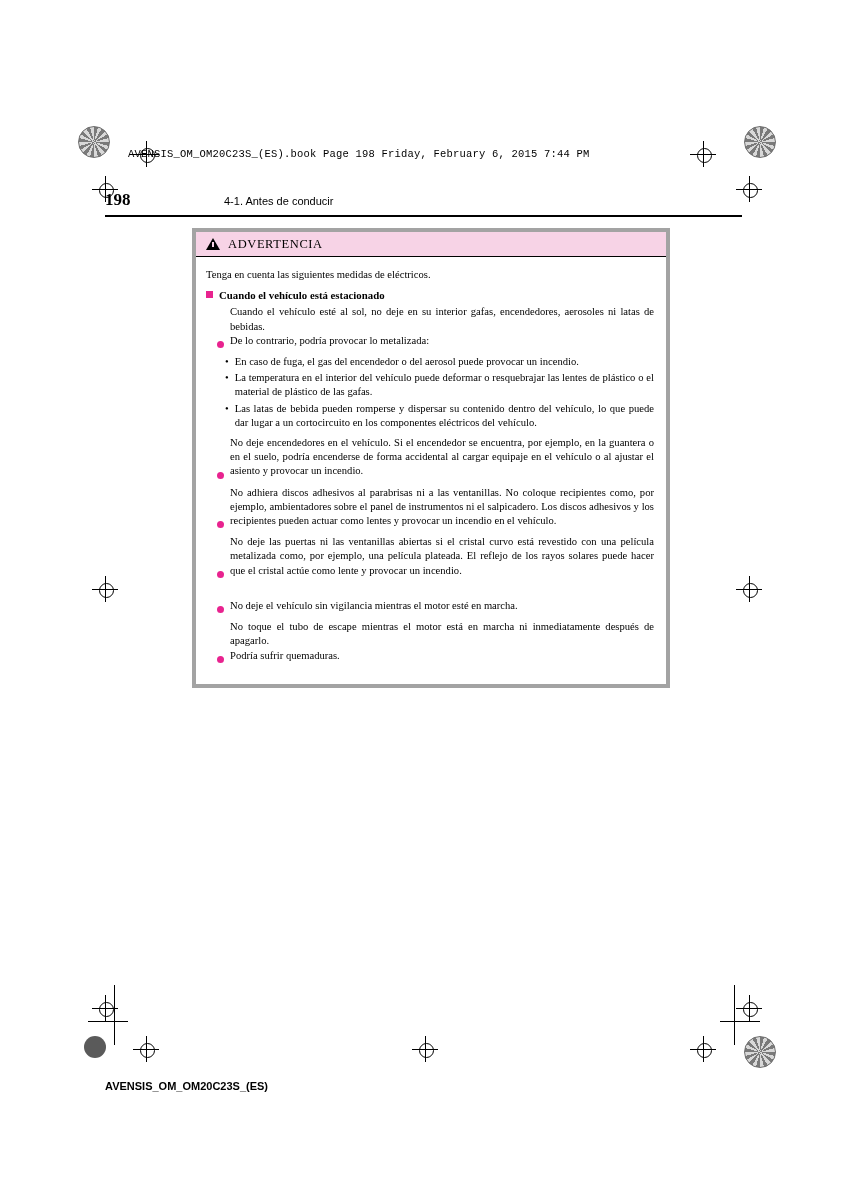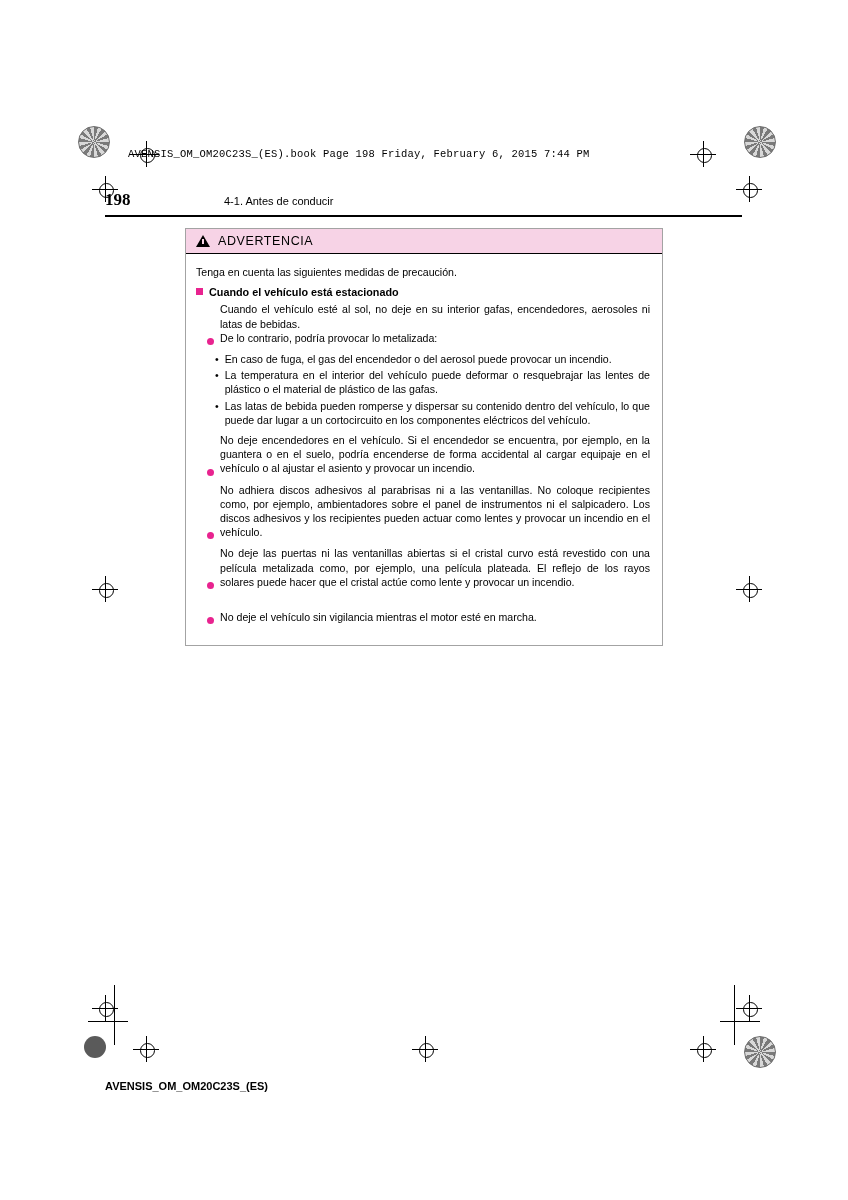--- a/index.html
+++ b/index.html
@@ -112,26 +112,27 @@
     left: 105px;
     top: 215px;
     width: 637px;
     height: 2px;
     background: #000;
   }
 
   
   .warning-box {
     position: absolute;
-    left: 185px;
+    left: 192px;
     top: 228px;
     width: 478px;
-    border: 1px solid #a3a3a3;
+    border: 4px solid #a3a3a3;
     box-sizing: border-box;
     background: #fff;
+    font-family: Liberation Serif, serif;
   }
   .warning-head {
     background: #f7d3e6;
     height: 25px;
     display: flex;
     align-items: center;
     padding-left: 10px;
     box-sizing: border-box;
     border-bottom: 1px solid #000;
   }
@@ -291,21 +292,21 @@
 <div class="section-title">4-1. Antes de conducir</div>
 <div class="header-rule"></div>
 
 <div class="warning-box">
   <div class="warning-head">
     <span class="warn-tri"></span>
     <span class="warning-head-label">ADVERTENCIA</span>
   </div>
   <div class="warning-body">
 
-    <p class="intro-line">Tenga en cuenta las siguientes medidas de precaución.</p>
+    <p class="intro-line">Tenga en cuenta las siguientes medidas de eléctricos.</p>
 
     <div class="sub-head">
       <span class="sq-bullet"></span>
       <span>Cuando el vehículo está estacionado</span>
     </div>
 
     <div class="lvl1">
       <span class="dot-bullet"></span>
       <span class="lvl1-text">
         <span>Cuando el vehículo esté al sol, no deje en su interior gafas, encendedores, aerosoles ni latas de bebidas.</span><br>
@@ -343,17 +344,24 @@
     </div>
 
     <div class="lvl1">
       <span class="dot-bullet"></span>
       <span class="lvl1-text">
         <br>
         <span class="sub-note">No deje el vehículo sin vigilancia mientras el motor esté en marcha.</span>
       </span>
     </div>
 
+    <div class="lvl1">
+      <span class="dot-bullet"></span>
+      <span class="lvl1-text">
+        <span>No toque el tubo de escape mientras el motor está en marcha ni inmediatamente después de apagarlo.</span><br>
+        <span class="sub-note">Podría sufrir quemaduras.</span>
+      </span>
+    </div>
 
   </div>
 </div>
 
 <div class="footer-code">AVENSIS_OM_OM20C23S_(ES)</div>
 
 </body></html>

